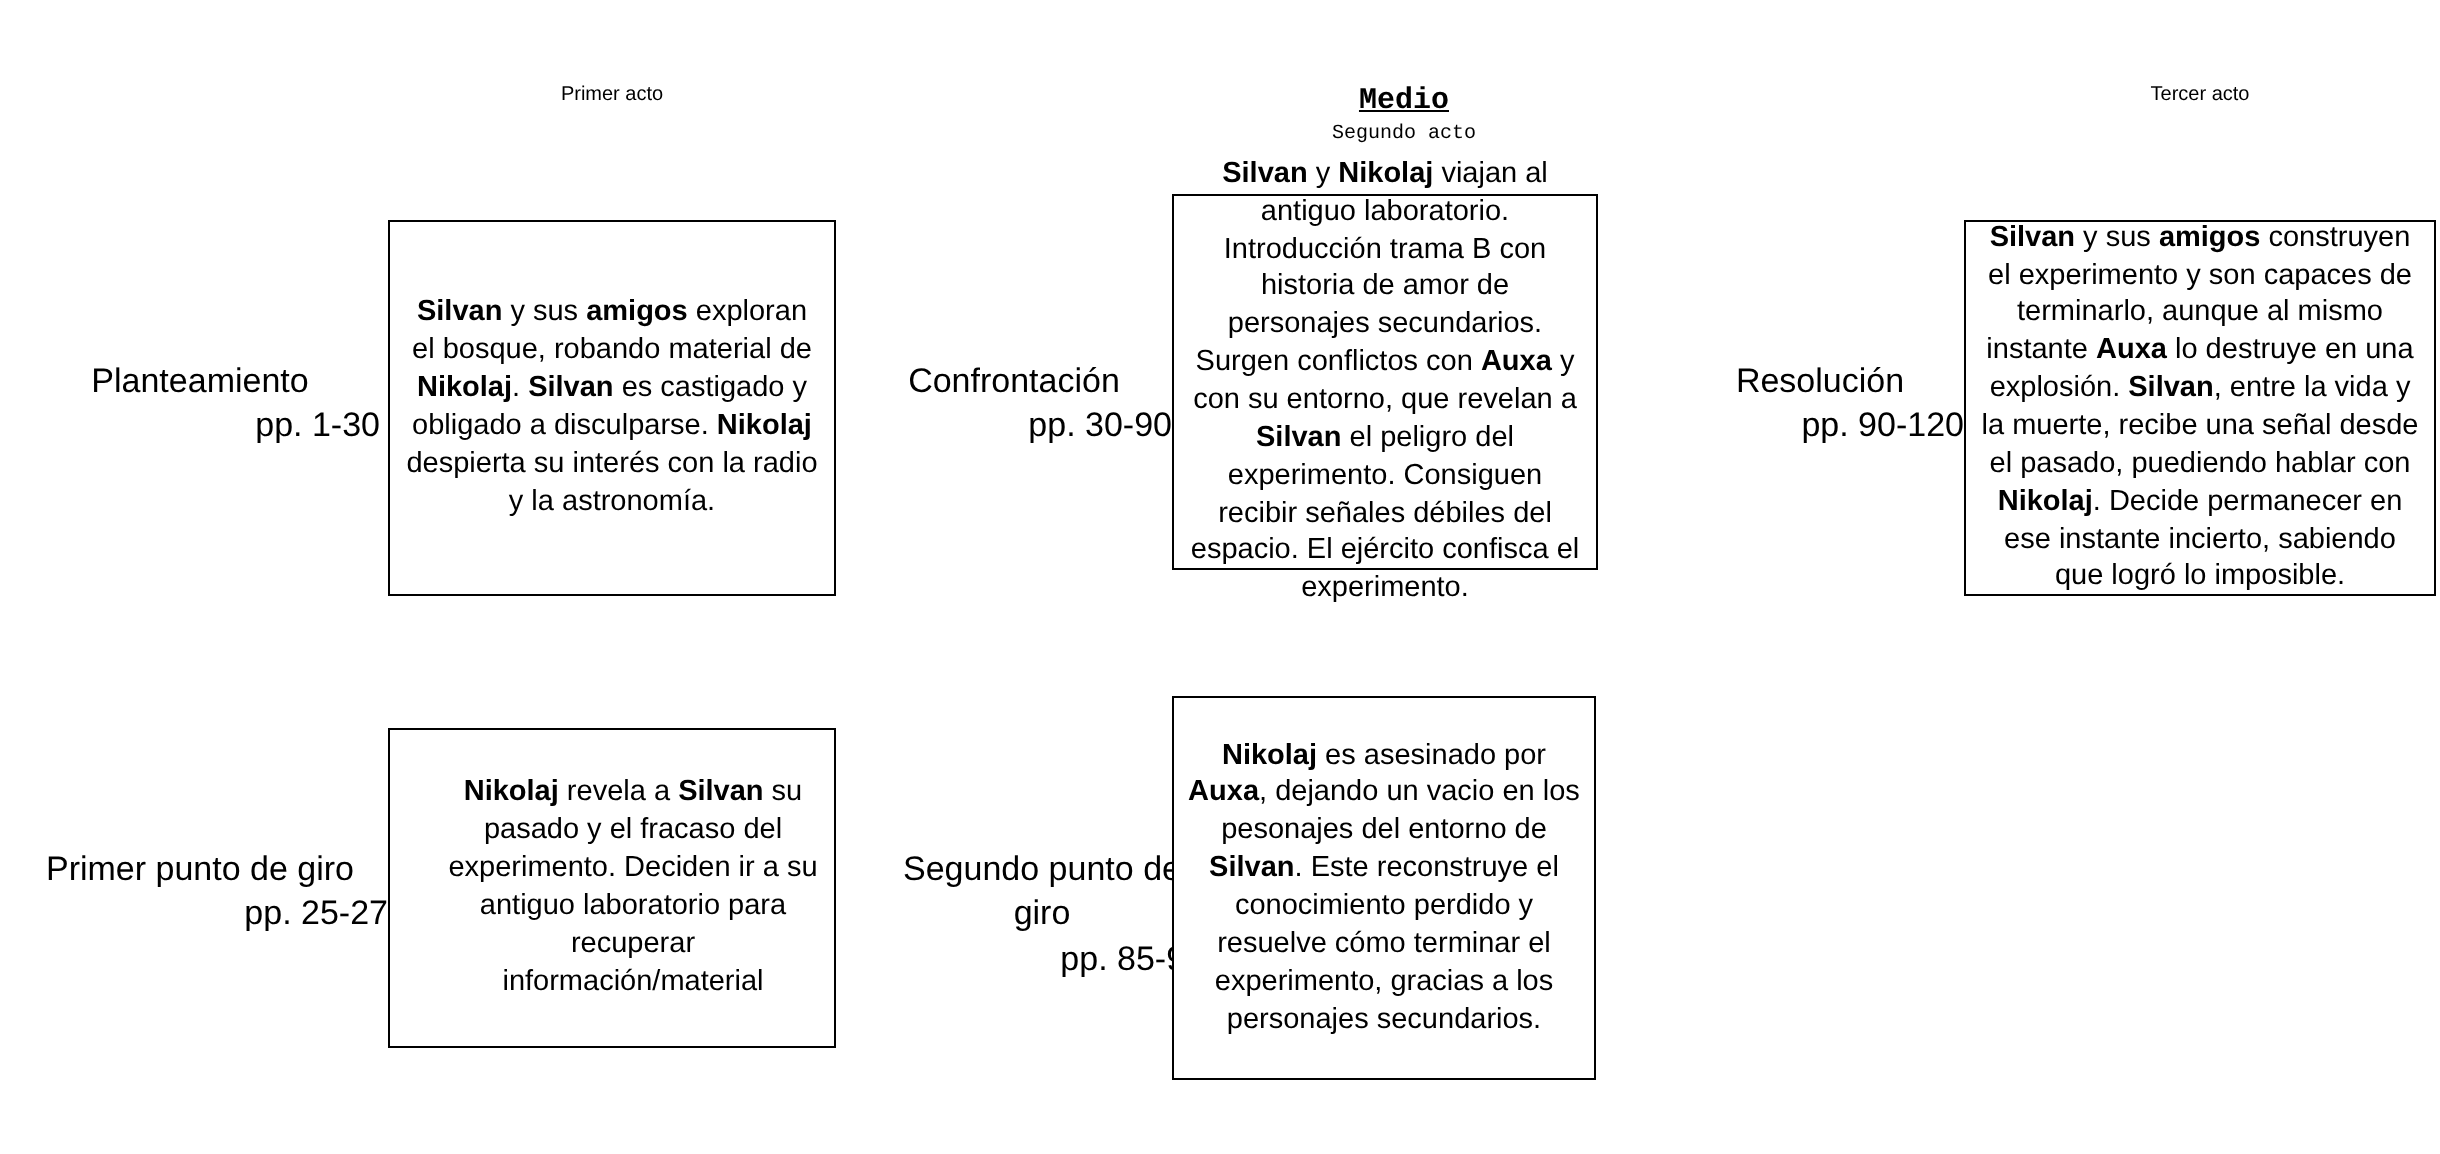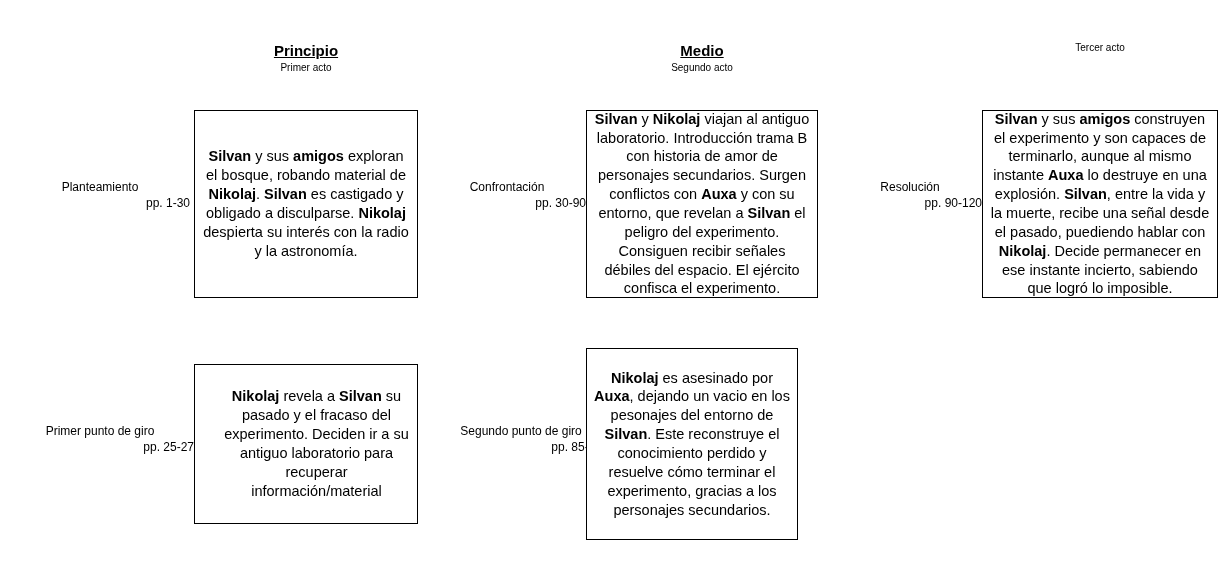--- a/index.html
+++ b/index.html
@@ -28,28 +28,28 @@
     text-decoration: underline;
     display: block;
   }
   .col-header .ch-sub {
     font-size: 10px;
     font-weight: normal;
     display: block;
   }
 
   #hdr-principio { left: 194px;  top: 41px; width: 224px; }
-  #hdr-medio     { left: 586px;  top: 41px; width: 232px; }
+  #hdr-medio     { left: 586px;  top: 41px; width: 232px; font-family: Liberation Mono, monospace; }
   #hdr-final     { left: 982px;  top: 41px; width: 236px; }
 
   
   .stage-label {
     position: absolute;
     text-align: center;
-    font-size: 12px;
+    font-size: 17px;
     line-height: 1.32;
   }
   .stage-label .sl-name  { display: block; }
   .stage-label .sl-pages { display: block; text-align: right; }
 
   #lbl-planteamiento { left: 10px;  top: 180px; width: 180px; }
   #lbl-giro1         { left: 6px;   top: 424px; width: 188px; }
   #lbl-confrontacion { left: 428px; top: 180px; width: 158px; }
   #lbl-giro2         { left: 424px; top: 424px; width: 162px; margin-left: 16px; }
   #lbl-resolucion    { left: 838px; top: 180px; width: 144px; }
@@ -67,30 +67,29 @@
   }
   .story-box .box-text {
     text-align: center;
     font-size: 14.5px;
     line-height: 1.30;
     width: 100%;
   }
   .story-box .box-text b { font-weight: bold; }
 
   #box-r1c1 { left: 194px;  top: 110px; width: 224px; height: 188px; }
-  #box-r1c2 { left: 586px;  top: 110px; width: 232px; height: 188px; }
+  #box-r1c2 { left: 586px;  top: 97px; width: 213px; height: 188px; }
   #box-r1c3 { left: 982px;  top: 110px; width: 236px; height: 188px; }
   #box-r2c1 { left: 194px;  top: 364px; width: 224px; height: 160px; padding-left: 28px; }
   #box-r2c2 { left: 586px;  top: 348px; width: 212px; height: 192px; }
 </style>
 </head>
 <body>
 
 <div class="col-header" id="hdr-principio">
-  <span class="ch-title">Principio</span>
   <span class="ch-sub">Primer acto</span>
 </div>
 
 <div class="col-header" id="hdr-medio">
   <span class="ch-title">Medio</span>
   <span class="ch-sub">Segundo acto</span>
 </div>
 
 <div class="col-header" id="hdr-final">
   <span class="ch-sub">Tercer acto</span>

